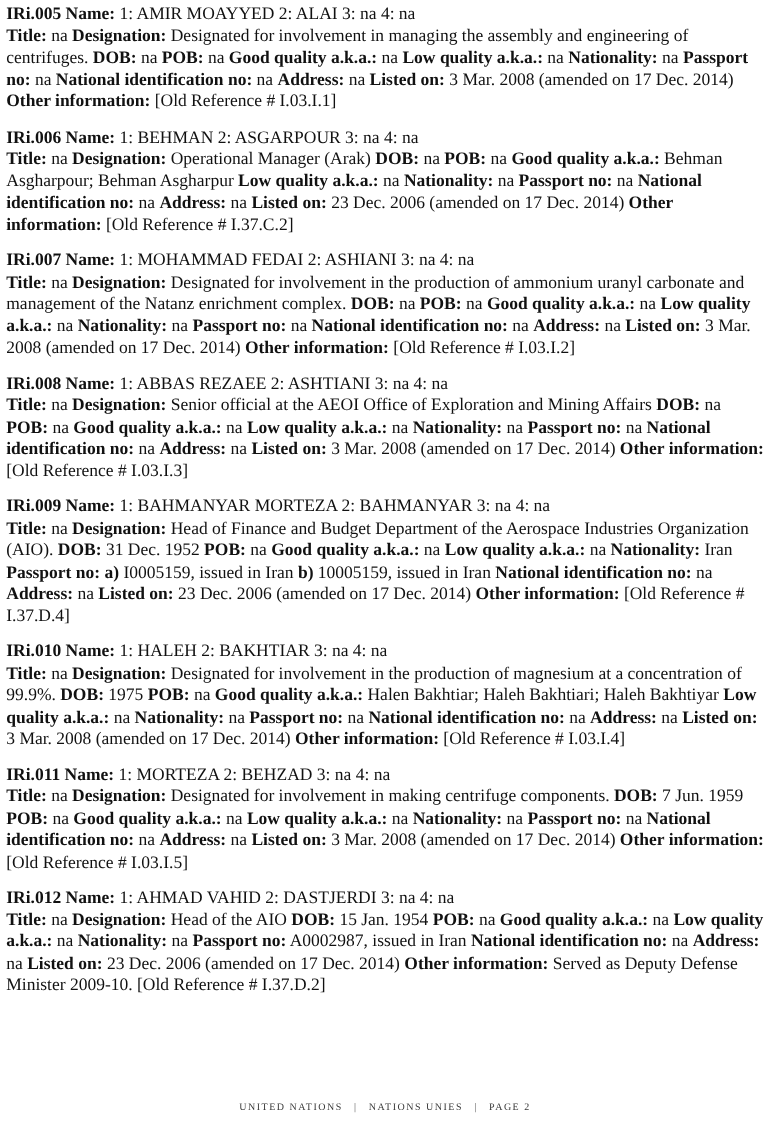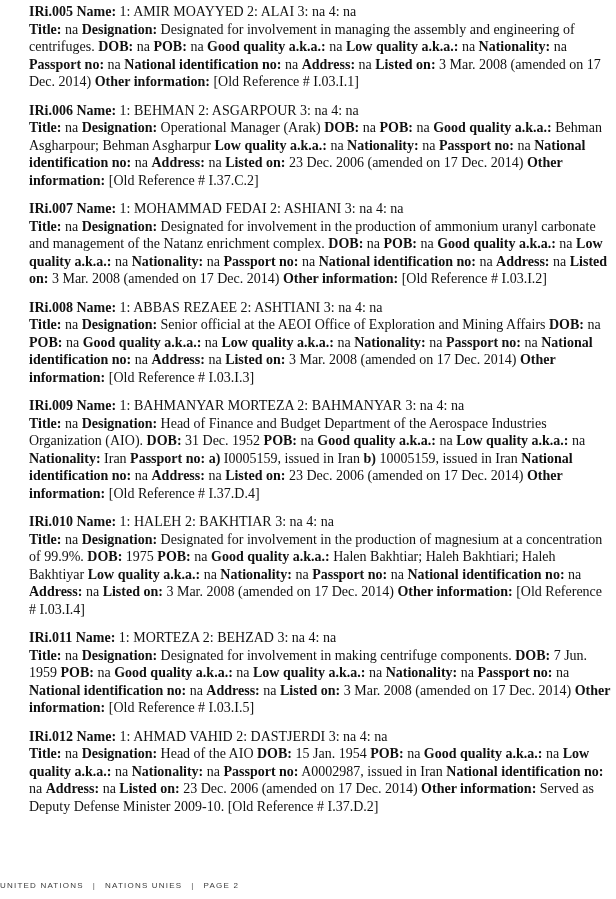--- a/index.html
+++ b/index.html
@@ -10,38 +10,37 @@
     width: 616px;
     height: 899px;
     background: #ffffff;
     position: relative;
     overflow: hidden;
     font-family: "Liberation Serif", serif;
     color: #111111;
   }
   .content {
     padding: 3px 4px 0 5px;
-    margin-left: 24px;
   }
   .entry {
     margin: 0 0 11px 0;
     font-size: 14px;
     line-height: 17.5px;
     text-align: left;
   }
   .entry b {
     font-weight: bold;
   }
   .footer {
     position: absolute;
     left: 0;
     right: 0;
     bottom: 9px;
-    text-align: left;
-    font-family: Liberation Sans, sans-serif;
+    text-align: center;
+    font-family: Liberation Serif, serif;
     font-size: 8px;
     letter-spacing: 1.2px;
     color: #3a3a3a;
     white-space: nowrap;
   }
   .footer .sep {
     margin: 0 9px;
     color: #555555;
   }
 </style>

